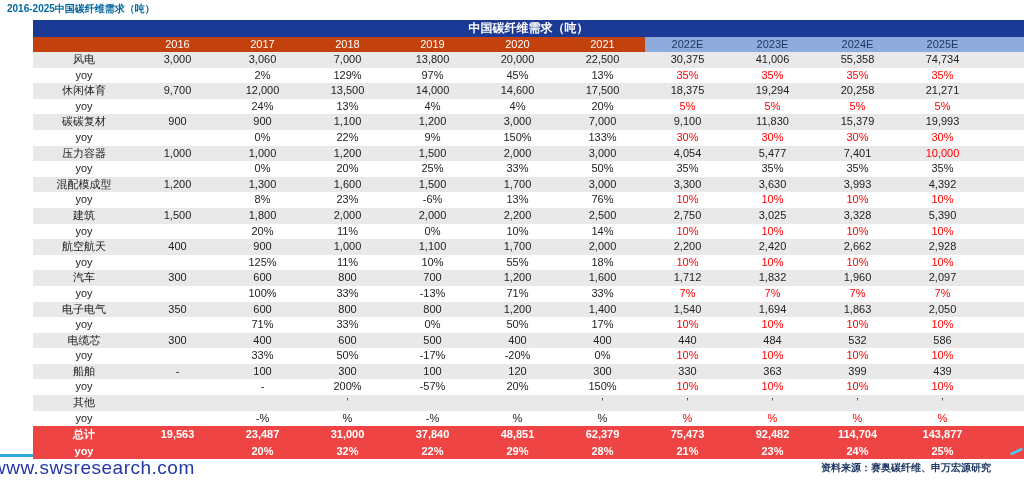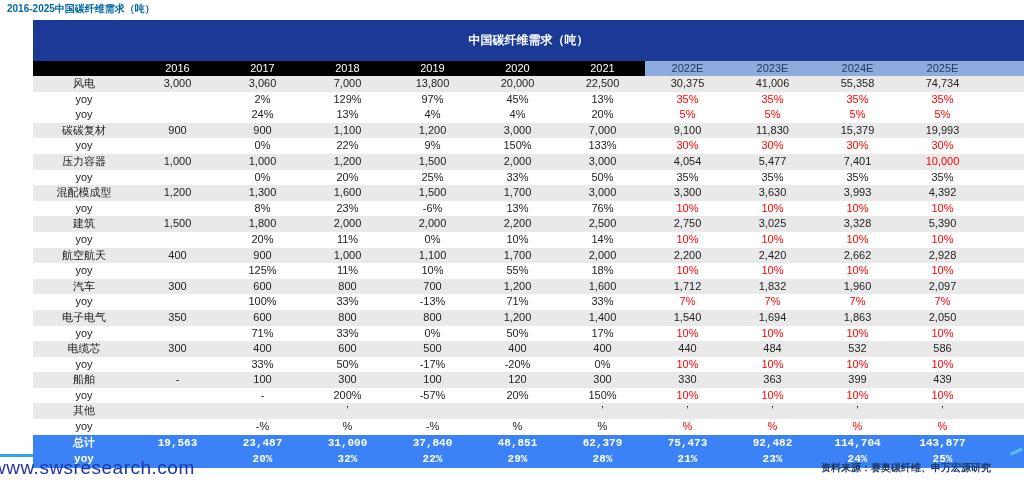--- a/index.html
+++ b/index.html
@@ -2,27 +2,27 @@
 <html><head>
 <meta charset="utf-8">
 <style>
   html,body{margin:0;padding:0;background:#fff;}
   .page{position:relative;width:1024px;height:488px;background:#fff;overflow:hidden;
         font-family:"Liberation Sans","DejaVu Sans",sans-serif;}
   .fig-title{position:absolute;top:2px;left:7px;font-size:10px;font-weight:bold;color:#0369a1;}
   .tblwrap{position:absolute;left:33px;top:20px;width:991px;z-index:2;}
   table{border-collapse:collapse;table-layout:fixed;width:991px;font-size:11px;color:#222;}
   col.c-lbl{width:102px;} col.c-yr{width:85px;} col.c-fill{width:39px;}
-  tr.band td{background:#1B3A96;color:#fff;font-weight:bold;font-size:12px;text-align:center;height:17px;padding:12px;}
-  tr.years td{background:#000000;color:#fff;text-align:center;height:15px;font-size:11px;padding:0;line-height:15px;}
+  tr.band td{background:#1B3A96;color:#fff;font-weight:bold;font-size:12px;text-align:center;height:17px;padding:0;}
+  tr.years td{background:#c2410c;color:#fff;text-align:center;height:15px;font-size:11px;padding:0;line-height:15px;}
   tr.years td.est{background:#8FAADC;color:#1F3864;margin-top:24px;}
   tbody td{text-align:center;height:15.6px;line-height:15.6px;padding:0;white-space:nowrap;overflow:hidden;}
   tr.cat td{background:#E9E9E9;}
   tr.yoy td{background:#FFFFFF;}
-  tr.tot td{background:#3b82f6;color:#fff;font-weight:bold;height:16.5px;line-height:16.5px;font-family:Liberation Mono, monospace;}
+  tr.tot td{background:#ef4444;color:#fff;font-weight:bold;height:16.5px;line-height:16.5px;}
   td.red{color:#FF0000;}
   .blue-line{position:absolute;left:0;top:454px;width:1024px;height:3px;background:#2FA8DC;z-index:1;}
   .blue-tick{position:absolute;left:1010px;top:450px;width:13px;height:3px;background:#5BC2E7;
              transform:rotate(-25deg);z-index:3;}
   .site{position:absolute;left:-8px;top:457px;font-size:19px;color:#2336A8;z-index:3;letter-spacing:0.5px;}
   .source{position:absolute;right:33px;top:461px;font-size:10px;font-weight:bold;color:#1F3864;z-index:3;}
 </style>
 </head>
 <body>
 
@@ -86,20 +86,34 @@
             <td>129%</td>
             <td>97%</td>
             <td>45%</td>
             <td>13%</td>
             <td class="red">35%</td>
             <td class="red">35%</td>
             <td class="red">35%</td>
             <td class="red">35%</td>
             <td></td>
           </tr>
+          <tr class="cat">
+            <td class="lbl">休闲体育</td>
+            <td>9,700</td>
+            <td>12,000</td>
+            <td>13,500</td>
+            <td>14,000</td>
+            <td>14,600</td>
+            <td>17,500</td>
+            <td>18,375</td>
+            <td>19,294</td>
+            <td>20,258</td>
+            <td>21,271</td>
+            <td></td>
+          </tr>
           <tr class="yoy">
             <td class="lbl">yoy</td>
             <td></td>
             <td>24%</td>
             <td>13%</td>
             <td>4%</td>
             <td>4%</td>
             <td>20%</td>
             <td class="red">5%</td>
             <td class="red">5%</td>

